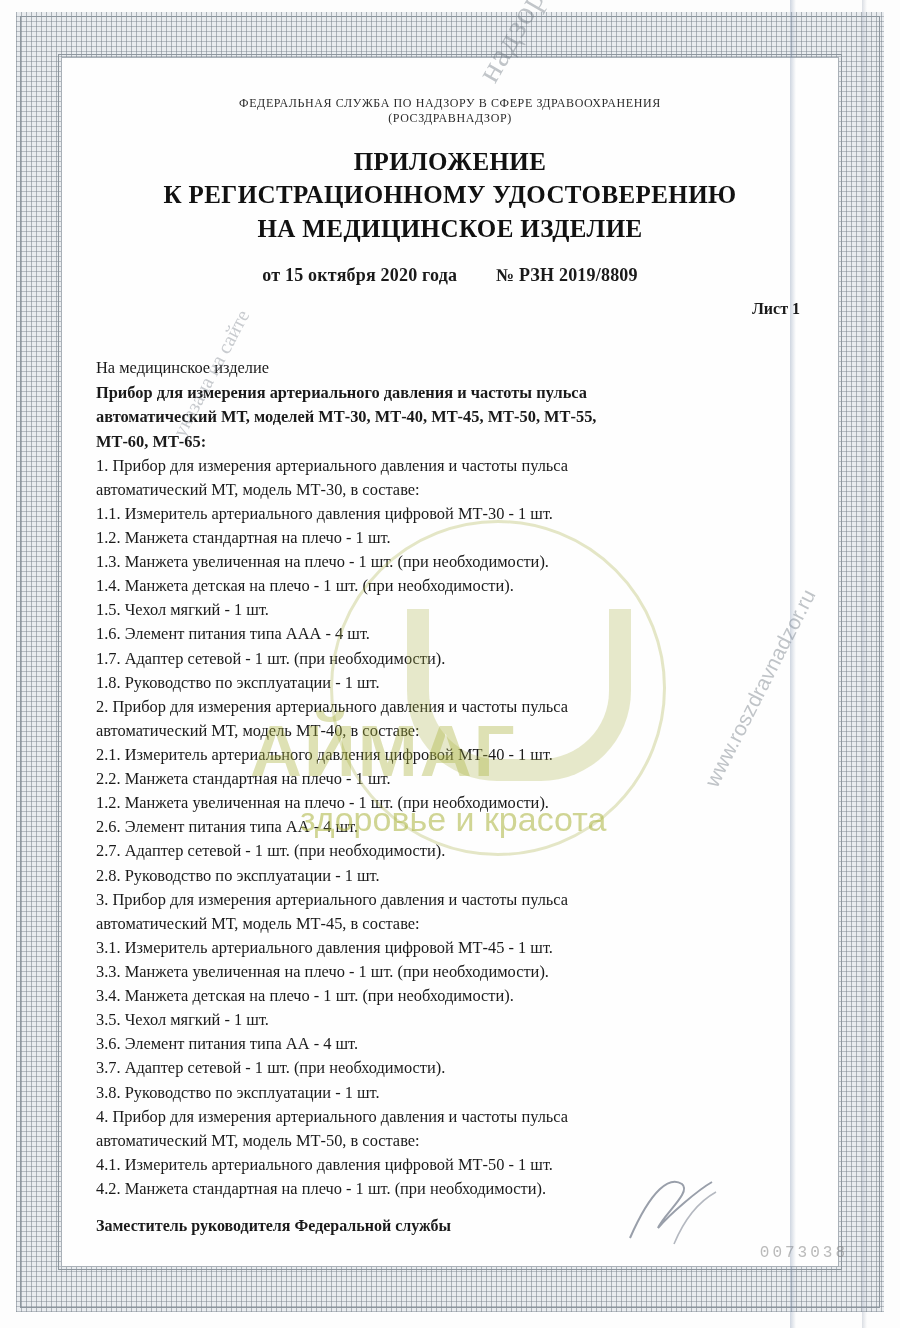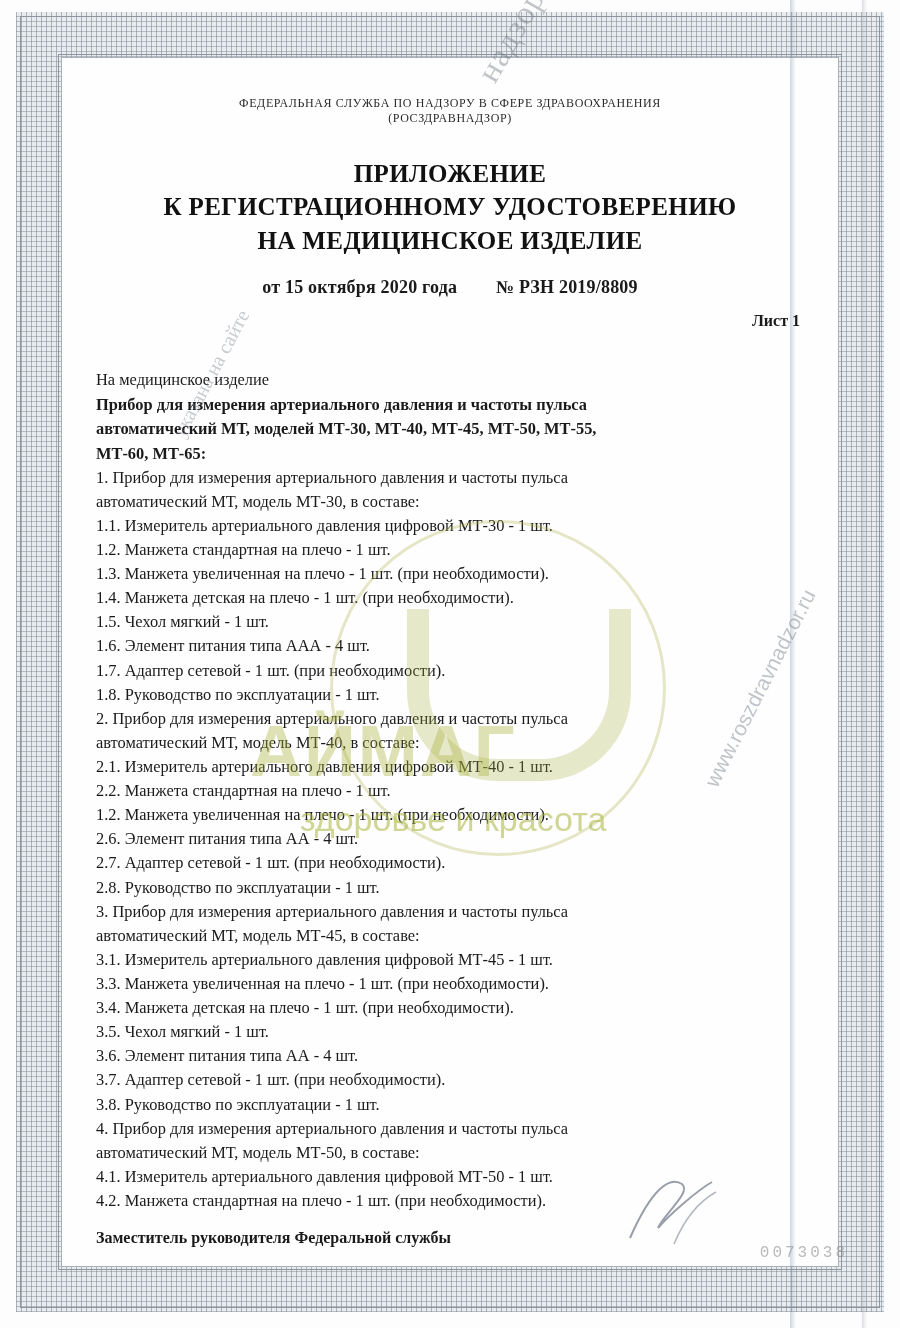--- a/index.html
+++ b/index.html
@@ -63,21 +63,21 @@
     font-size: 12px;
     letter-spacing: 0.6px;
     line-height: 1.28;
     color: #2b2b2b;
     font-family: "Liberation Serif", serif;
   }
   .agency .line2 { display:block; }
 
   .title {
     text-align: center;
-    margin-top: 30px;
+    margin-top: 18px;
     font-weight: bold;
     font-size: 25px;
     line-height: 1.34;
     letter-spacing: 0.4px;
     color: #111;
   }
   .title span { display: block; }
 
   .docline {
     text-align: center;

